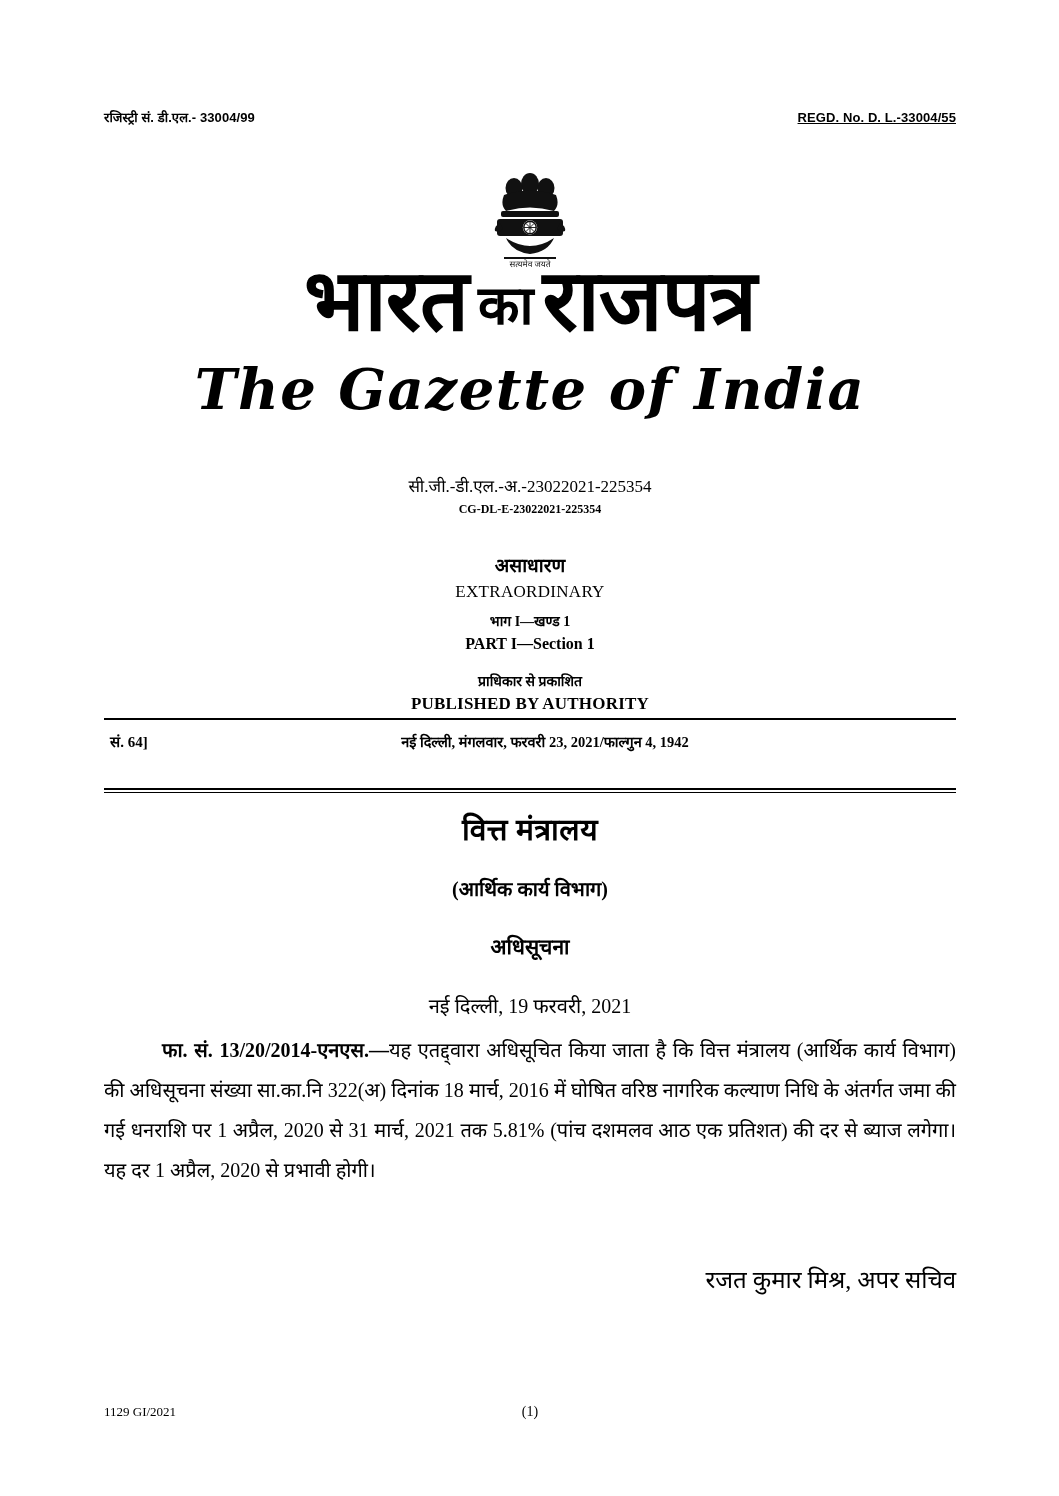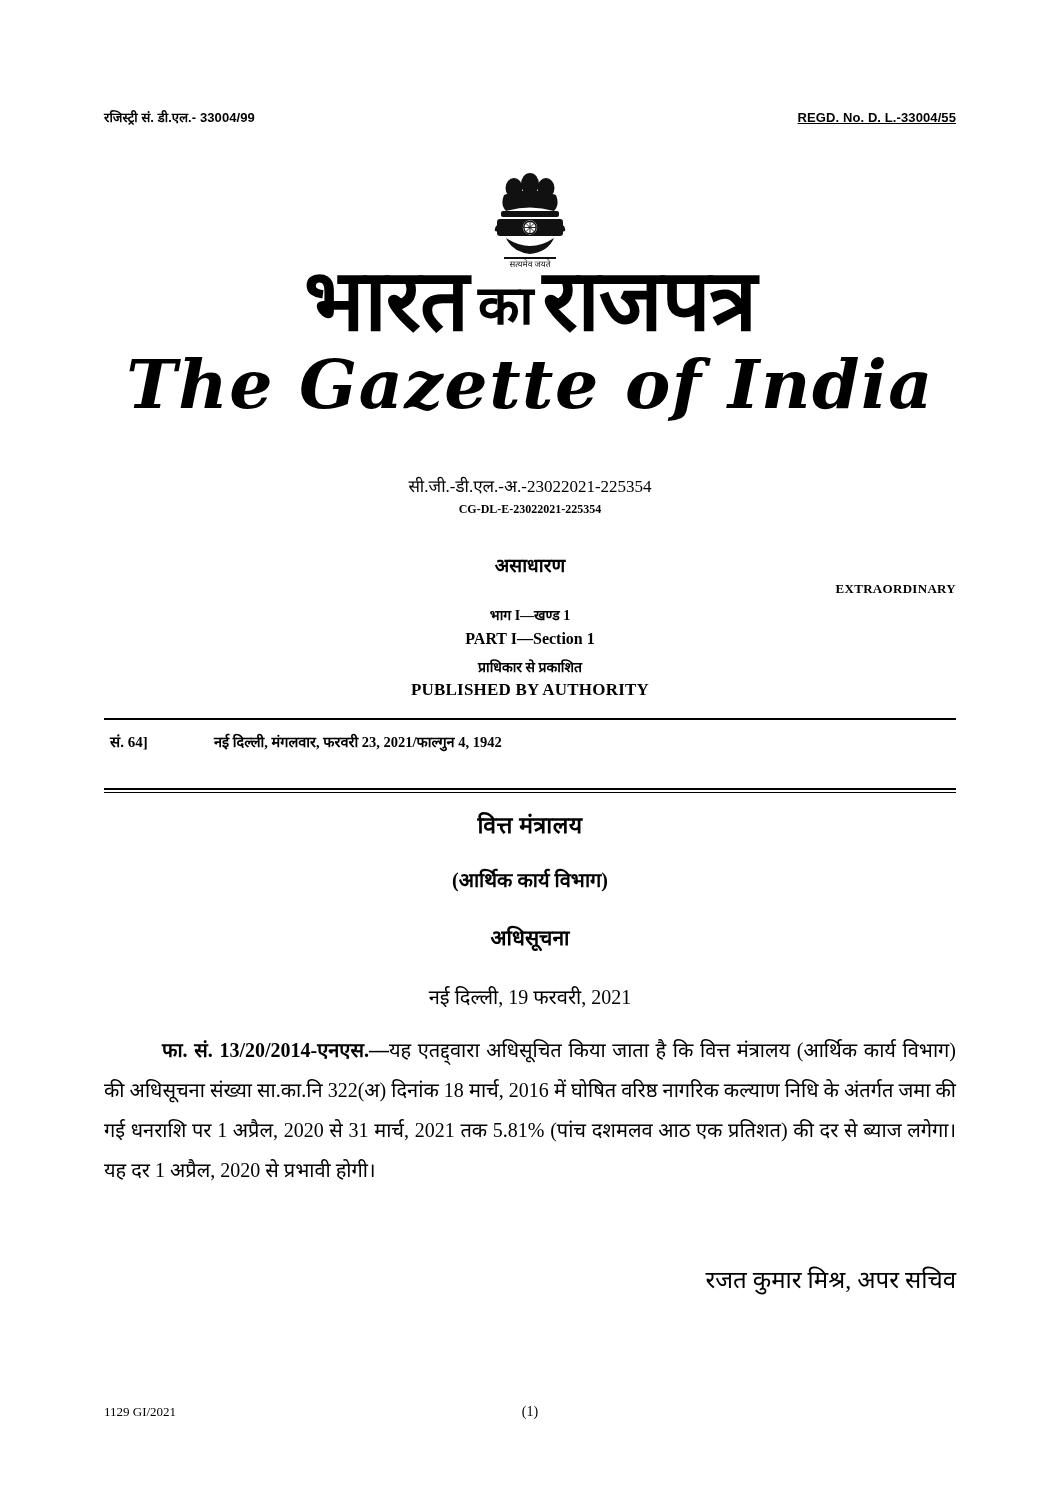--- a/index.html
+++ b/index.html
@@ -84,23 +84,23 @@
   }
   .masthead-hi .small {
     font-size: 54px;
     vertical-align: 6px;
     padding: 0 10px;
   }
   .masthead-en {
     font-family: "DejaVu Serif", serif;
     font-weight: bold;
     font-style: italic;
-    font-size: 68px;
+    font-size: 56px;
     letter-spacing: 1.5px;
-    margin-top: 0;
+    margin-top: 12px;
     white-space: nowrap;
   }
 
   
   .cgdl {
     position: absolute;
     top: 474px;
     left: 0;
     width: 852px;
     text-align: center;
@@ -112,24 +112,24 @@
   
   .extra {
     position: absolute;
     top: 552px;
     left: 0;
     width: 852px;
     text-align: center;
     line-height: 1.45;
   }
   .extra .hi1 { font-size: 19px; font-weight: bold; }
-  .extra .en1 { font-size: 13px; font-weight: bold; letter-spacing: 0.3px; text-align: right; }
+  .extra .en1 { font-size: 17px; font-weight: normal; letter-spacing: 0.3px; }
   .extra .hi2 { font-size: 14px; font-weight: bold; margin-top: 8px; }
   .extra .en2 { font-size: 16px; font-weight: bold; }
-  .extra .hi3 { font-size: 14px; font-weight: bold; margin-top: 8px; }
+  .extra .hi3 { font-size: 14px; font-weight: bold; margin-top: 16px; }
   .extra .en3 { font-size: 17px; font-weight: bold; letter-spacing: 0.2px; }
 
   
   .rule-top {
     position: absolute;
     top: 718px;
     left: 0;
     width: 852px;
     border-top: 2.5px solid #000;
   }
@@ -147,21 +147,21 @@
     line-height: 1.6;
   }
   .numline .lbl {
     width: 110px;
     flex: 0 0 110px;
     padding-left: 6px;
     box-sizing: border-box;
   }
   .numline .val {
     flex: 1;
-    text-align: left;
+    text-align: center;
     padding-right: 80px;
   }
   .numline .r1 .val { font-size: 14.5px; }
   .numline .r2 .val { font-size: 15px; letter-spacing: 0.2px; }
   .rule-bot {
     position: absolute;
     top: 788px;
     left: 0;
     width: 852px;
     border-top: 2.5px solid #000;
@@ -175,21 +175,21 @@
   }
 
   
   .ministry {
     position: absolute;
     top: 808px;
     left: 0;
     width: 852px;
     text-align: center;
   }
-  .ministry .m1 { font-size: 23px; font-weight: bold; letter-spacing: 0.5px; }
+  .ministry .m1 { font-size: 30px; font-weight: bold; letter-spacing: 0.5px; }
   .ministry .m2 { font-size: 20px; font-weight: bold; margin-top: 26px; }
   .ministry .m3 { font-size: 21px; font-weight: bold; margin-top: 30px; }
   .ministry .m4 { font-size: 20px; margin-top: 32px; }
 
   
   .para {
     position: absolute;
     top: 1030px;
     left: 0;
     width: 852px;

